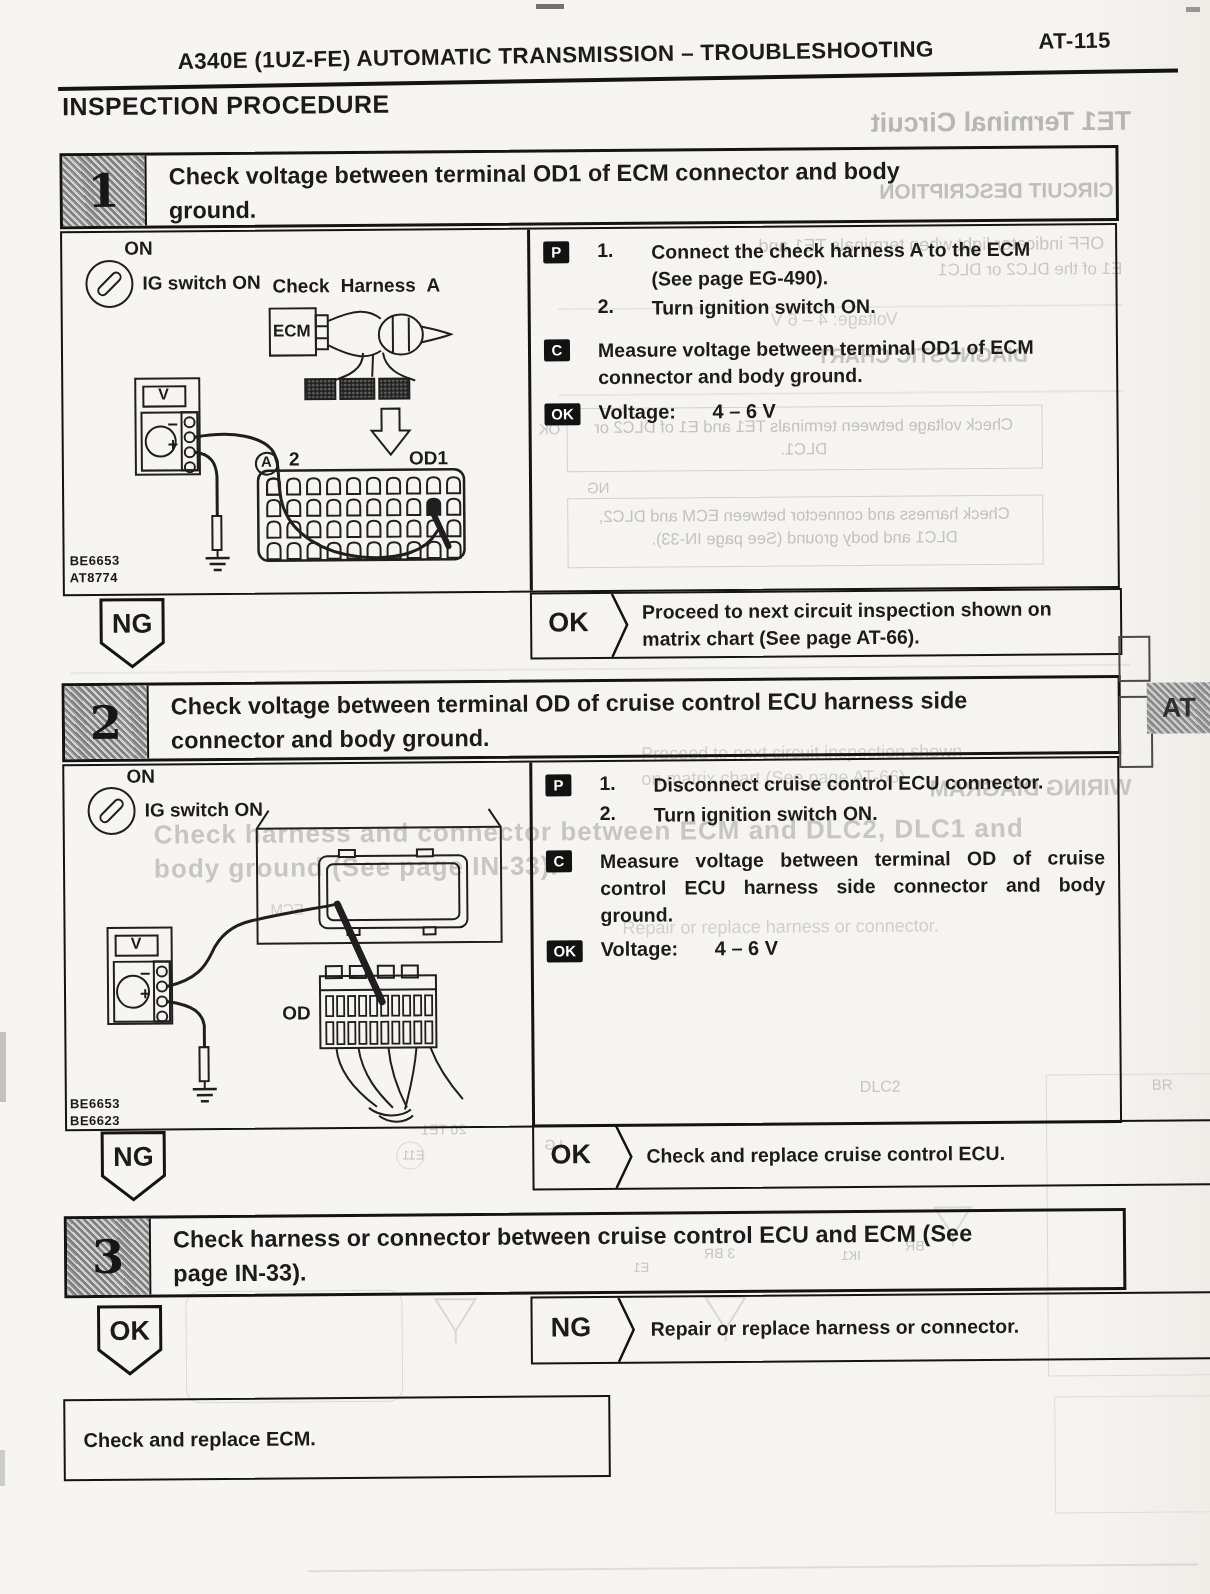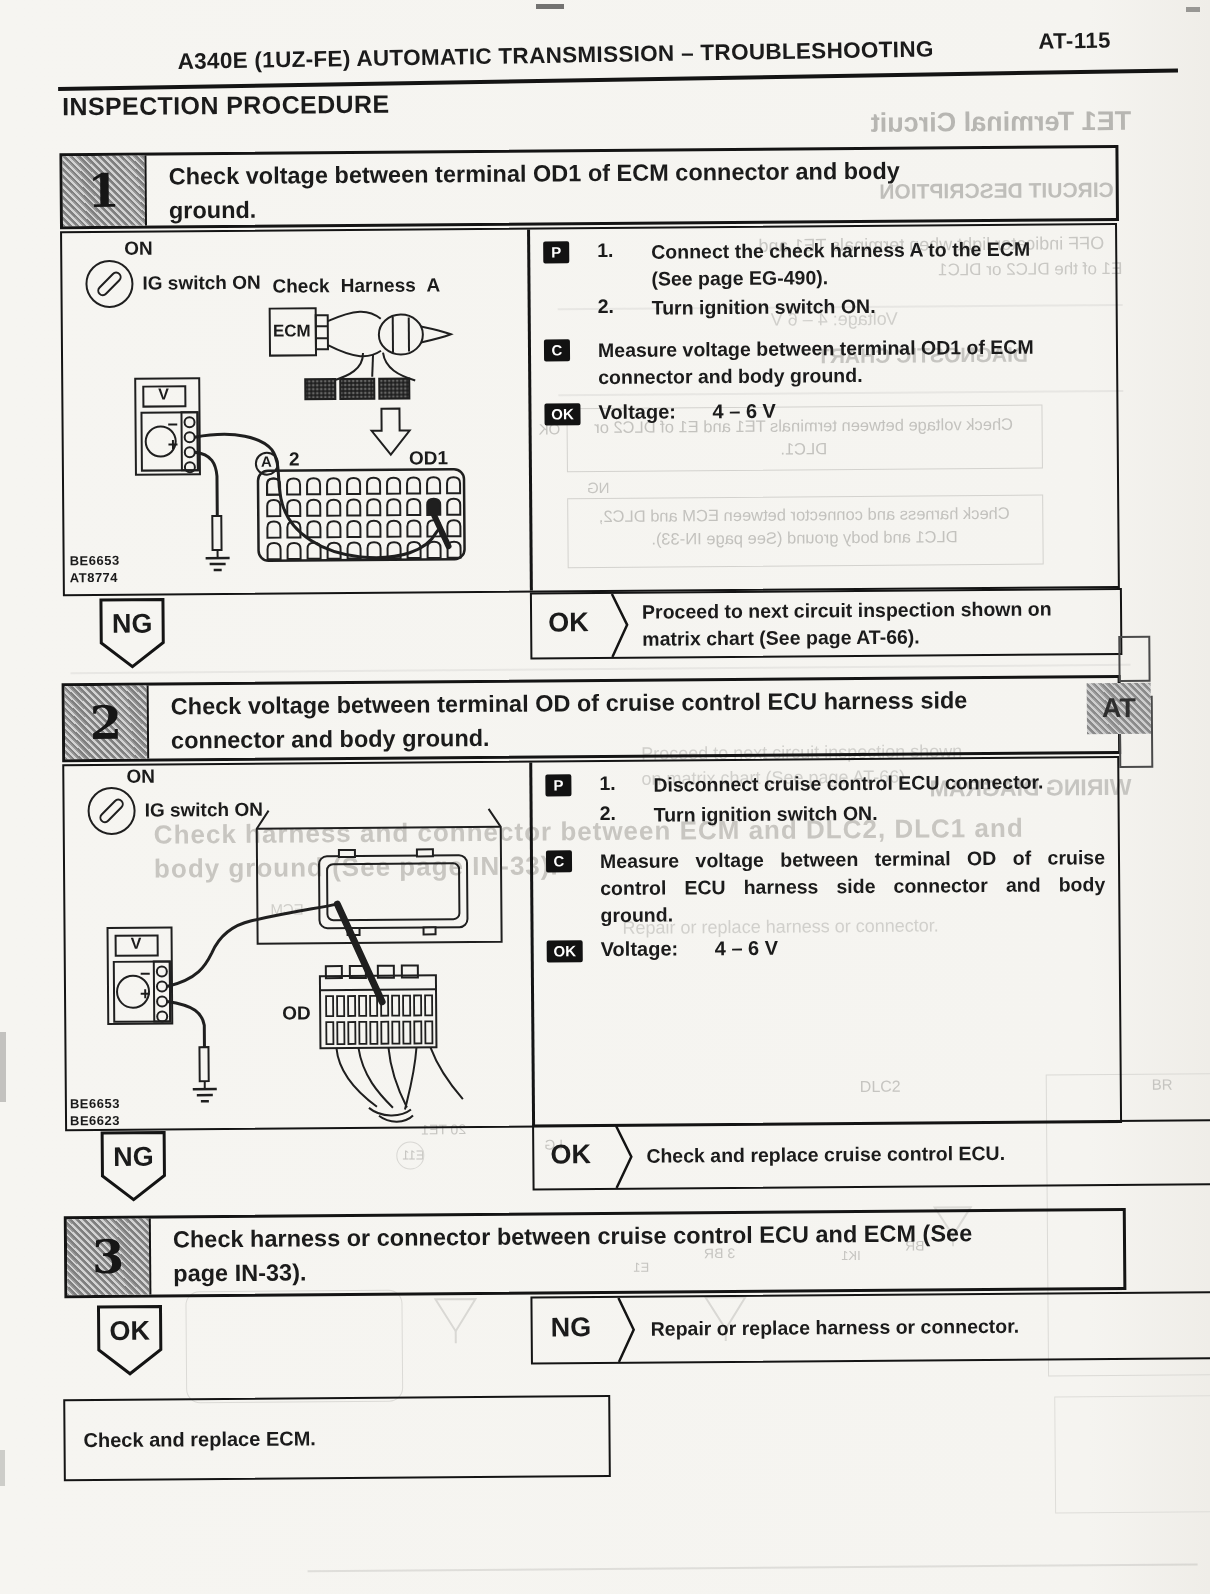--- a/index.html
+++ b/index.html
@@ -40,21 +40,21 @@
   .dlab{position:absolute;font-size:19px;font-weight:600;white-space:nowrap;}
   .dcode{position:absolute;font-size:13px;font-weight:600;white-space:nowrap;letter-spacing:0.5px;}
   svg.line{position:absolute;left:0;top:0;}
   
   .ghost{position:absolute;white-space:nowrap;color:#c6c5c1;}
   .gm{transform:scaleX(-1);}
   .gbox{position:absolute;border:1.5px solid #d3d2ce;}
   .streak{position:absolute;height:2px;background:rgba(60,60,55,0.07);}
   .mark{position:absolute;background:#2c2c2c;}
   
-  .attab{position:absolute;left:1086px;top:687px;width:64px;height:51px;
+  .attab{position:absolute;left:1146px;top:687px;width:64px;height:51px;
          background:repeating-linear-gradient(45deg,#8a8a8a 0 2px,#cdcdcd 2px 4px,#9d9d9d 4px 5px);
          display:flex;align-items:center;justify-content:center;}
   .attab span{font-size:27px;font-weight:700;color:#2e2e2e;}
 </style>
 </head>
 <body>
 
 <div id="page">
 
   <div class="mark" style="left:536px;top:4px;width:28px;height:5px;opacity:.65;"></div>

